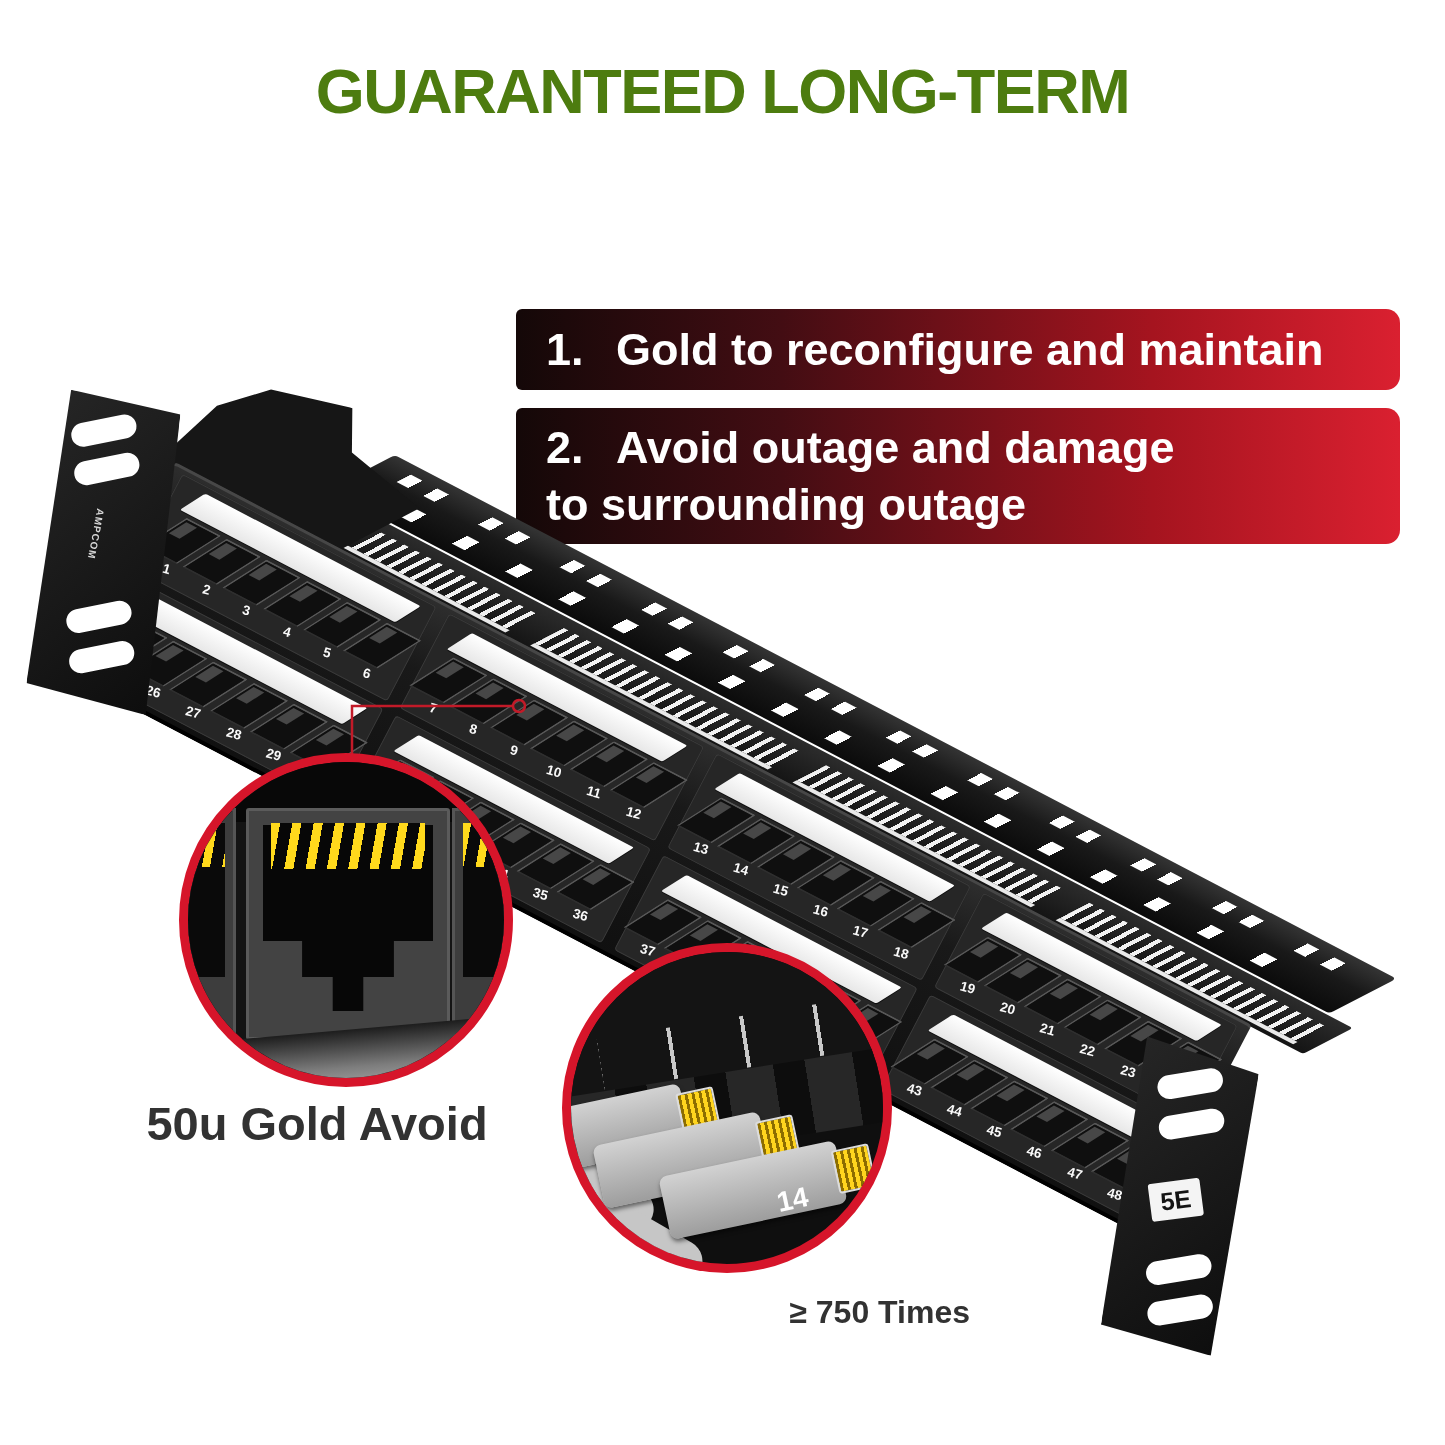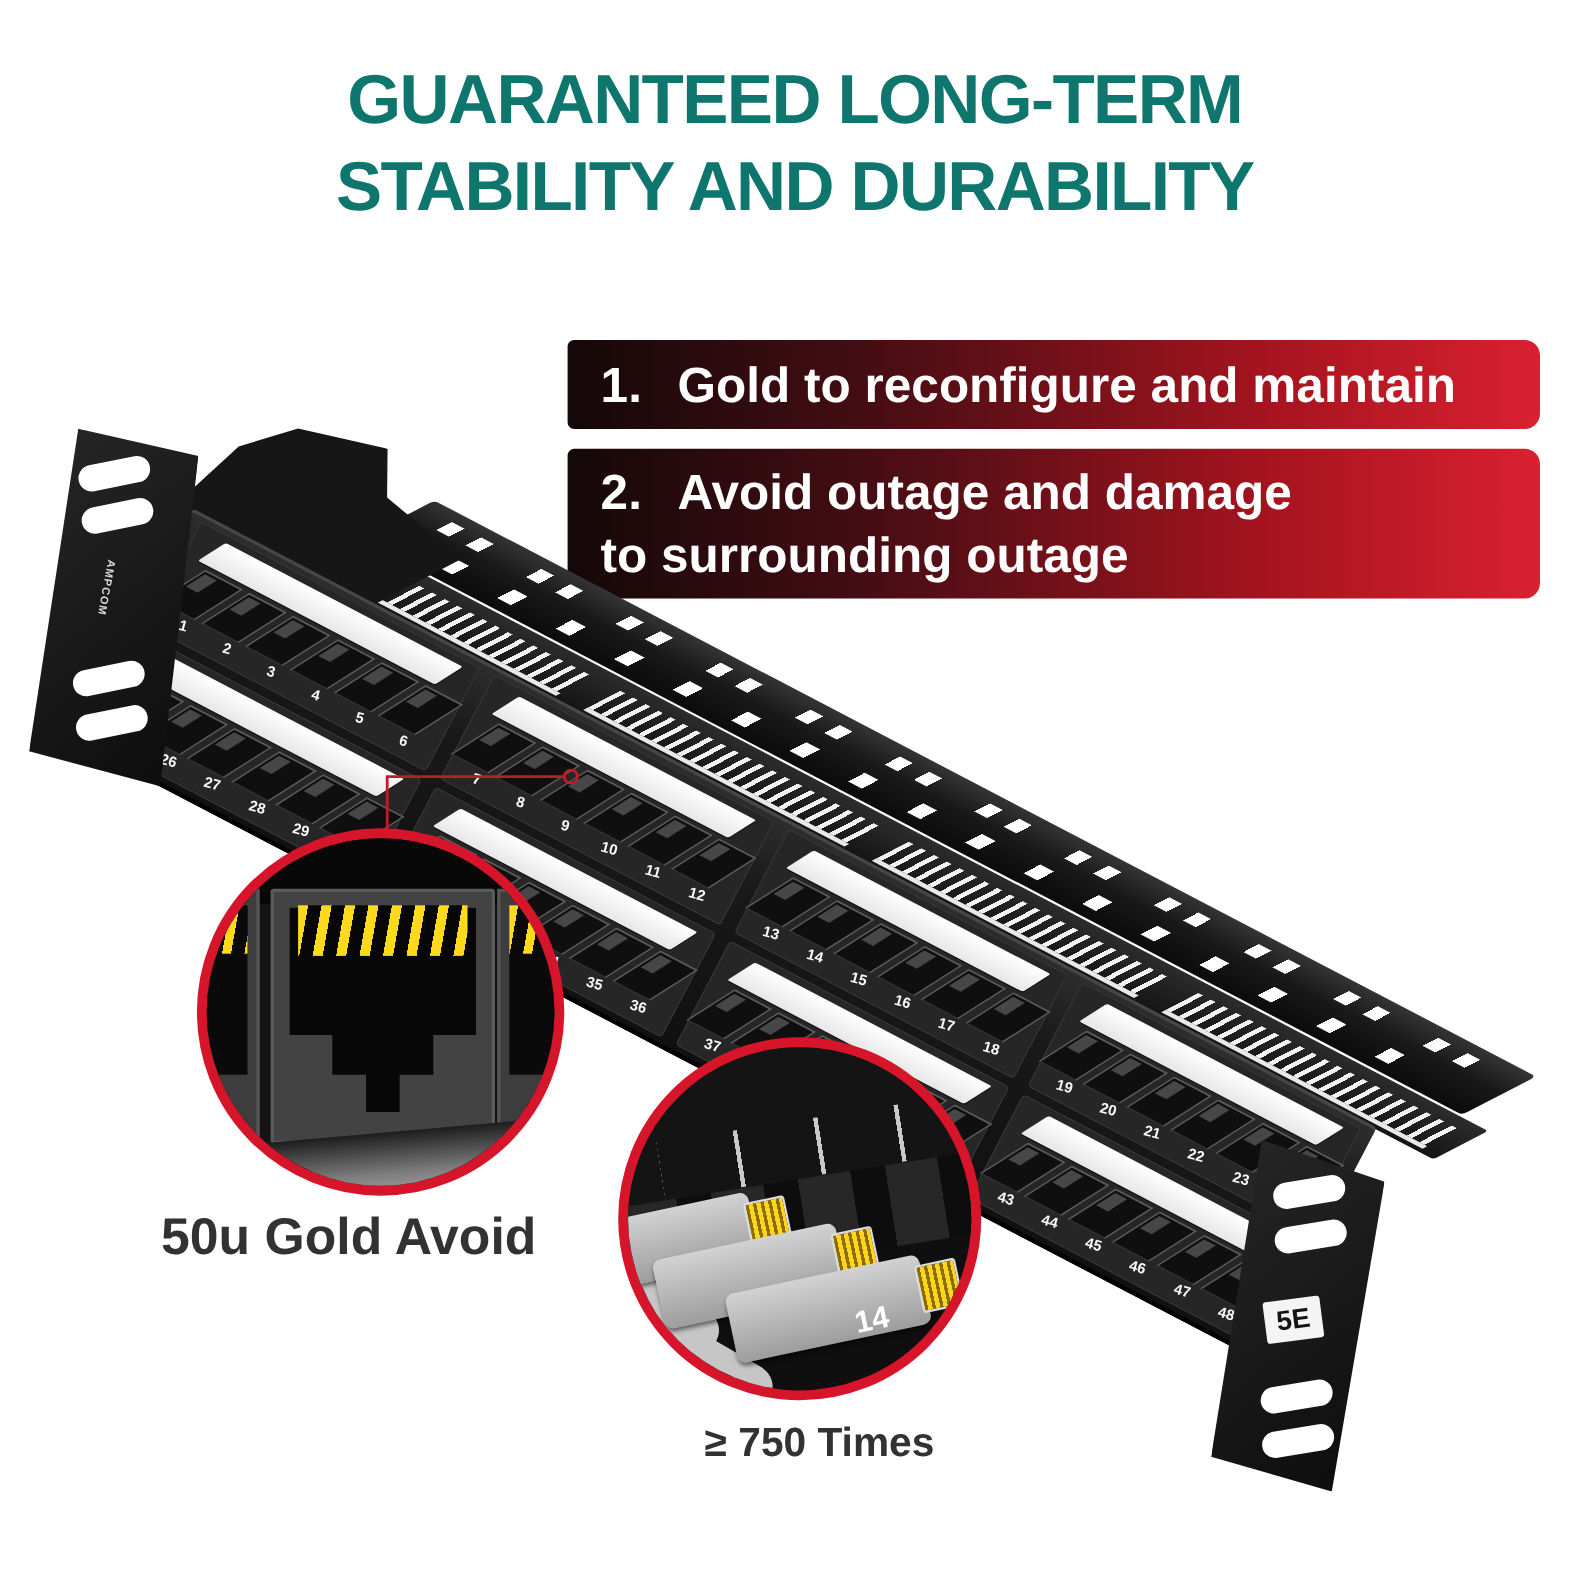--- a/index.html
+++ b/index.html
@@ -1,21 +1,21 @@
 <!DOCTYPE html>
 <html><head>
 <meta charset="utf-8">
 <style>
   html,body{margin:0;padding:0;background:#fff;}
   .stage{position:relative;width:1445px;height:1445px;background:#ffffff;overflow:hidden;
          font-family:"Liberation Sans",sans-serif;}
 
   
   .title{position:absolute;top:52px;left:0;right:0;text-align:center;
-         font-size:63px;font-weight:800;letter-spacing:-1.5px;line-height:79px;color:#0f766e;}
+         font-size:63px;font-weight:800;letter-spacing:-1.5px;line-height:79px;color:#4d7c0f;}
 
   
   .banner{position:absolute;left:516px;width:884px;box-sizing:border-box;padding-left:30px;
           background:linear-gradient(90deg,#140808 0%,#430d13 30%,#a5141f 72%,#da2030 100%);
           border-radius:6px 14px 14px 6px;color:#ffffff;font-weight:700;font-size:45px;
           display:flex;flex-direction:column;justify-content:center;}
   .banner1{top:309px;height:81px;}
   .banner2{top:408px;height:136px;line-height:57px;}
   .bline{display:flex;align-items:baseline;}
   .bnum{min-width:70px;}
@@ -111,30 +111,29 @@
   .p3{left:92px;top:206px;width:180px;height:64px;}
   .cable{position:absolute;background:#c6c6c6;border-radius:22px;transform:rotate(30deg);}
   .cb1{left:-60px;top:210px;width:150px;height:40px;}
   .cb2{left:-30px;top:256px;width:170px;height:42px;}
   .cnum{position:absolute;color:#ffffff;font-weight:700;font-size:28px;transform:rotate(-12deg);}
   .n14{left:206px;top:232px;} .n15{left:258px;top:264px;}
 
   
   .lbl{position:absolute;text-align:center;font-weight:800;color:#323232;z-index:5;}
   .lbl1{left:92px;top:1096px;width:450px;font-size:47px;}
-  .lbl2{left:520px;top:1284px;width:450px;font-size:37px;line-height:56px;}
+  .lbl2{left:520px;top:1284px;width:450px;font-size:32px;line-height:56px;text-align:right;}
 </style>
 </head>
 <body>
 
 <div class="stage">
 
   <div class="title">
     <div>GUARANTEED LONG-TERM</div>
-    <div>STABILITY AND DURABILITY</div>
   </div>
 
   <div class="banner banner1">
     <div class="bline">
       <span class="bnum">1.</span>
       <span>Gold to reconfigure and maintain</span>
     </div>
   </div>
 
   <div class="banner banner2">

